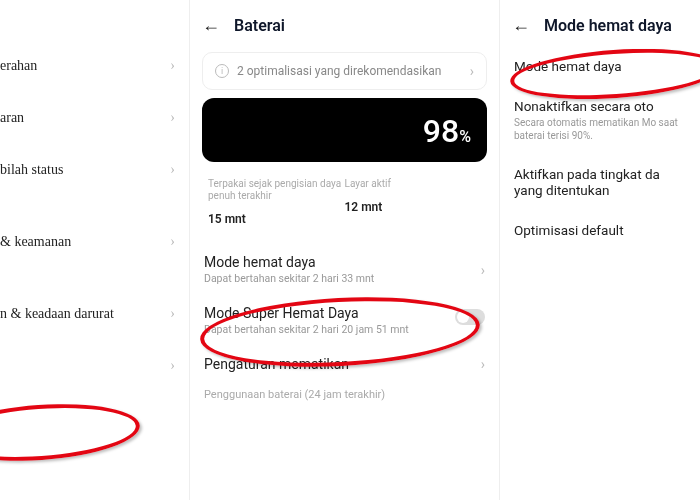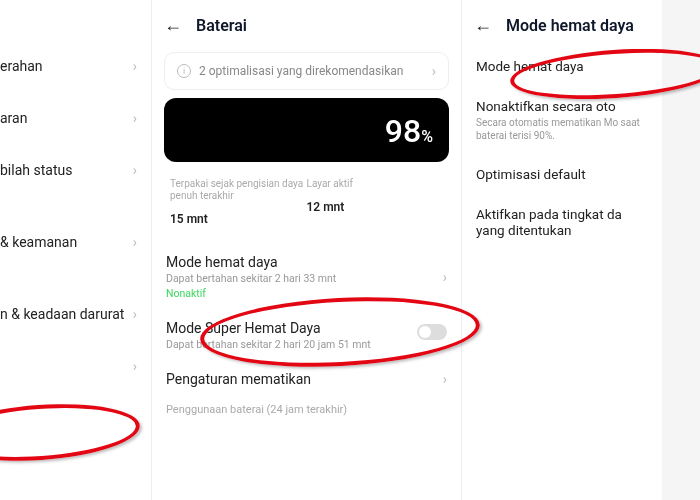--- a/index.html
+++ b/index.html
@@ -1,18 +1,18 @@
 <!DOCTYPE html>
 <html><head>
 <meta charset="utf-8">
 <style>
   * { box-sizing: border-box; margin: 0; padding: 0; }
   body { font-family: -apple-system, Roboto, sans-serif; background: #f5f5f5; width: 700px; height: 500px; overflow: hidden; display: flex; }
   .panel { background: #fff; height: 500px; position: relative; overflow: hidden; }
-  .p1 { width: 152px; border-right: 1px solid #eee; }
+  .p1 { width: 190px; border-right: 1px solid #eee; font-family: Liberation Serif, serif; }
   .p2 { width: 310px; border-right: 1px solid #eee; }
   .p3 { width: 200px; }
 
   .header { display: flex; align-items: center; padding: 14px 12px 10px; }
   .back { font-size: 18px; color: #222; margin-right: 14px; }
   .title { font-size: 16px; font-weight: 600; color: #0f172a; }
 
   .row { display: flex; align-items: center; justify-content: space-between; padding: 16px 14px; min-height: 52px; }
   .rowlabel { font-size: 14px; color: #222; white-space: nowrap; overflow: hidden; }
   .chev { color: #bbb; font-size: 14px; }
@@ -106,21 +106,20 @@
     </div>
     <div style="flex:1">
       <div class="statlbl">Layar aktif</div>
       <div class="statval">12 mnt</div>
     </div>
   </div>
   <div style="height:14px"></div>
   <div class="mode">
     <div class="t">Mode hemat daya</div>
     <div class="sub">Dapat bertahan sekitar 2 hari 33 mnt</div>
-    <div class="status">Nonaktif</div>
     <span class="chev">›</span>
   </div>
   <div class="mode">
     <div class="t">Mode Super Hemat Daya</div>
     <div class="sub">Dapat bertahan sekitar 2 hari 20 jam 51 mnt</div>
     <div class="toggle"></div>
   </div>
   <div class="mode">
     <div class="t">Pengaturan mematikan</div>
     <span class="chev">›</span>
@@ -134,22 +133,22 @@
     <span class="title">Mode hemat daya</span>
   </div>
   <div class="p3row">
     <div class="t">Mode hemat daya</div>
   </div>
   <div class="p3row">
     <div class="t">Nonaktifkan secara oto</div>
     <div class="sub">Secara otomatis mematikan Mo saat baterai terisi 90%.</div>
   </div>
   <div class="p3row">
-    <div class="t">Optimisasi default</div>
+    <div class="t">Aktifkan pada tingkat da yang ditentukan</div>
   </div>
   <div class="p3row">
-    <div class="t">Aktifkan pada tingkat da yang ditentukan</div>
+    <div class="t">Optimisasi default</div>
   </div>
 </div>
 
 <div class="circle c1"></div>
 <div class="circle c2"></div>
 <div class="circle c3"></div>
 
 </body></html>

